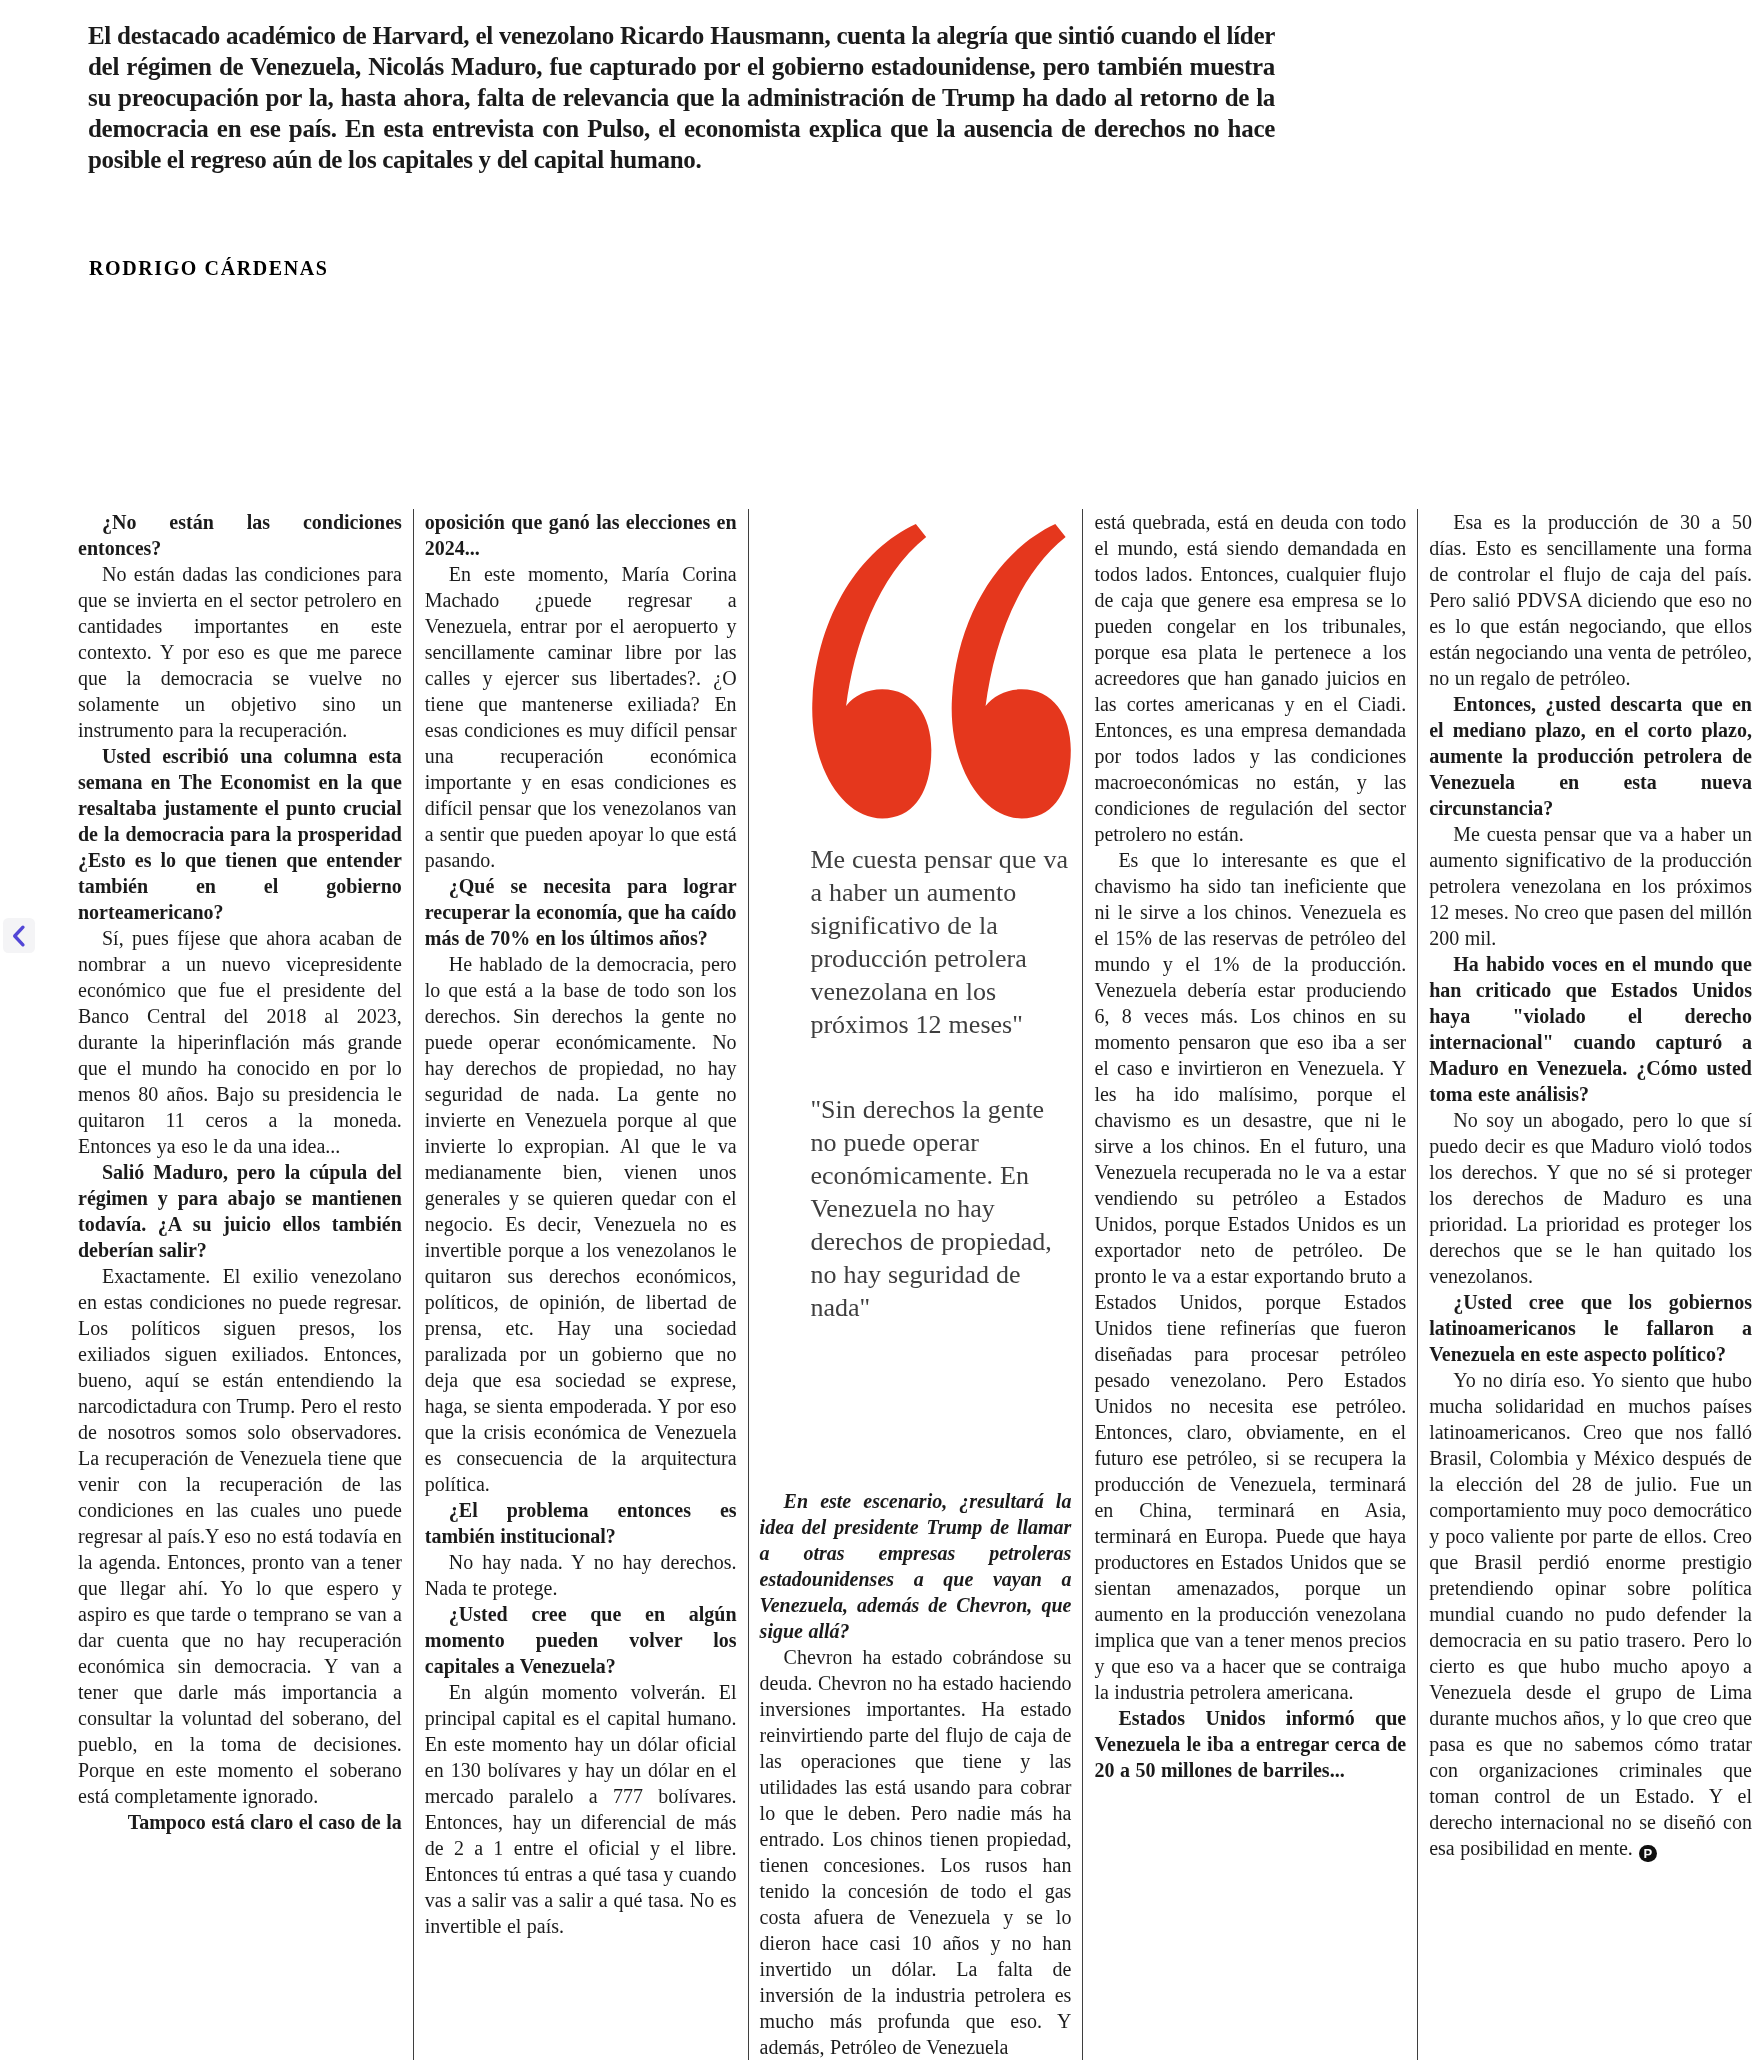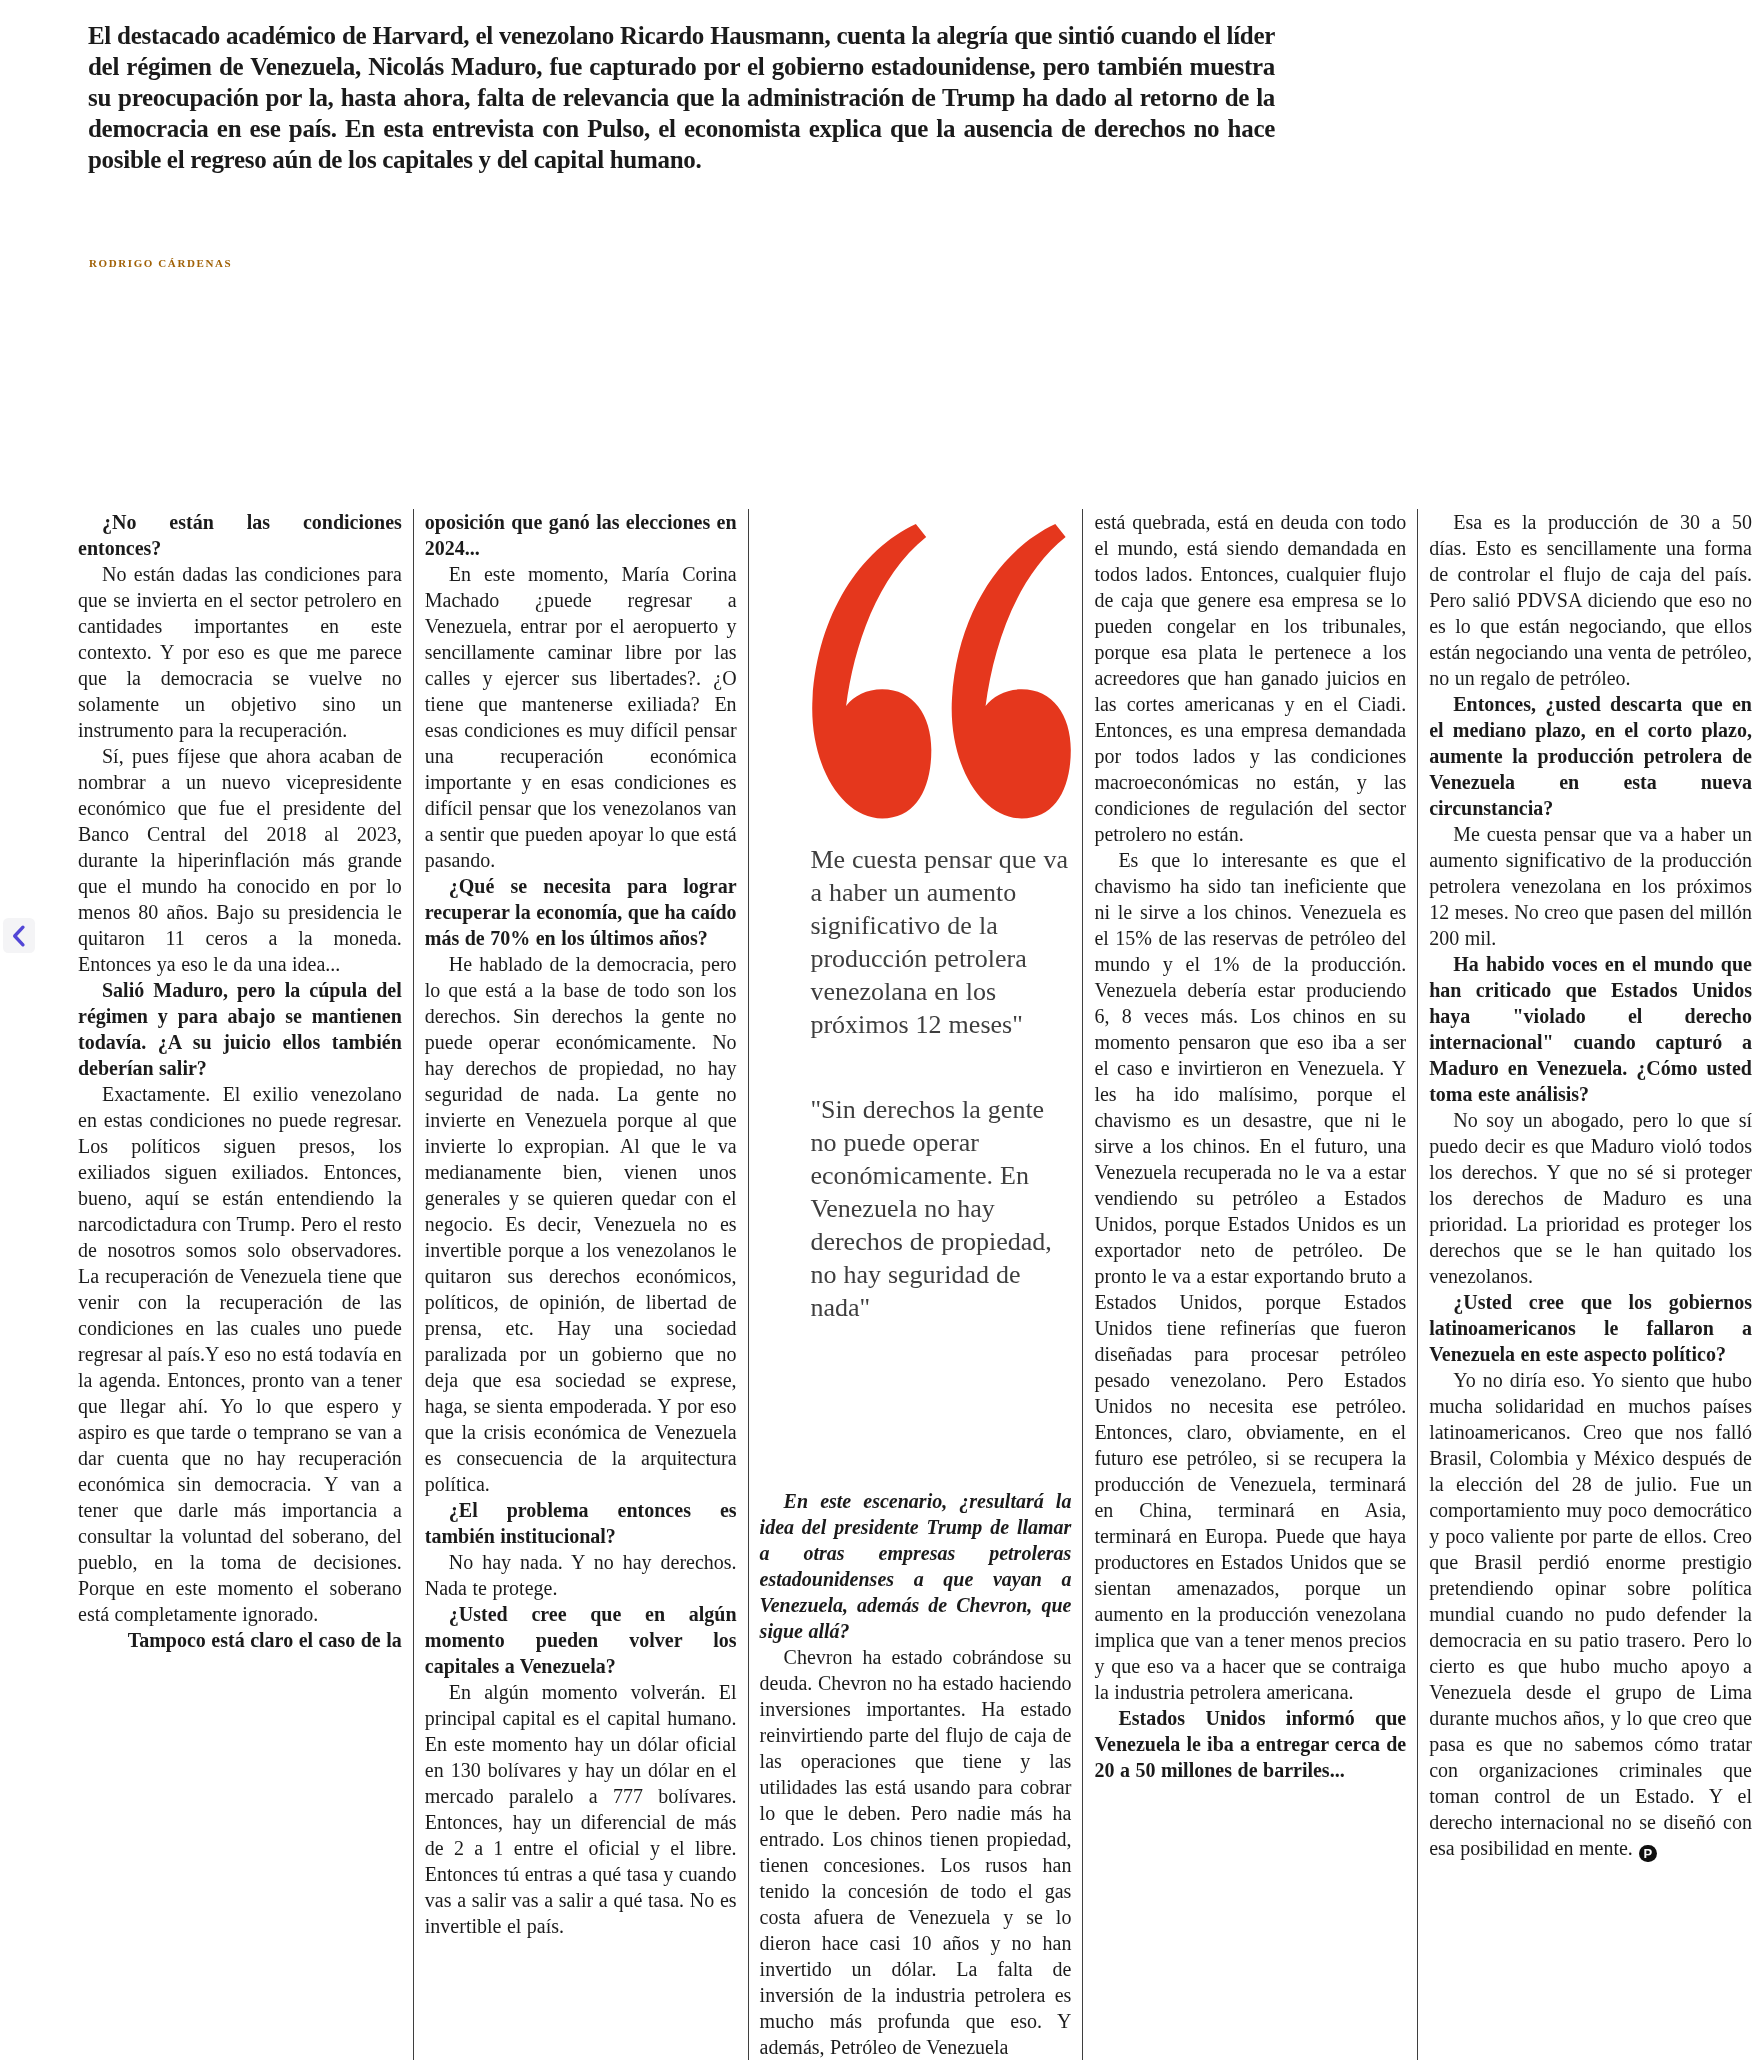--- a/index.html
+++ b/index.html
@@ -7,21 +7,21 @@
     width:1762px;height:2066px;background:#ffffff;position:relative;overflow:hidden;
     font-family:"Liberation Serif", serif;color:#1b1b1b;
   }
   .intro{
     position:absolute;left:88px;top:19.6px;width:1187px;
     font-size:25px;line-height:31px;font-weight:bold;text-align:justify;
     letter-spacing:-0.3px;
   }
   .byline{
     position:absolute;left:89px;top:257px;
-    font-size:11px;letter-spacing:1.6px;font-weight:600;color:#a16207;
+    font-size:20px;letter-spacing:1.6px;font-weight:600;color:#000000;
   }
   .back-btn{
     position:absolute;left:3.1px;top:918px;width:32px;height:35px;
     background:#f4f4f6;border-radius:5.2px;
     display:flex;align-items:center;justify-content:center;cursor:pointer;
   }
   .body-grid{
     position:absolute;left:78px;top:509px;width:1674px;height:1551px;
     display:grid;grid-template-columns:repeat(5,1fr);
   }
@@ -63,20 +63,21 @@
   <svg width="20.7" height="26" viewBox="0 0 40 50">
     <polyline points="27,8 11,25 27,42" fill="none" stroke-width="6.5" stroke-linecap="round" stroke-linejoin="round" stroke="#5246d6"></polyline>
   </svg>
 </div>
 
 <div class="body-grid">
 
   <div class="col">
     <p class="q">¿No están las condiciones entonces?</p>
     <p class="a">No están dadas las condiciones para que se invierta en el sector petrolero en cantidades importantes en este contexto. Y por eso es que me parece que la democracia se vuelve no solamente un objetivo sino un instrumento para la recuperación.</p>
+    <p class="q">Usted escribió una columna esta semana en The Economist en la que resaltaba justamente el punto crucial de la democracia para la prosperidad ¿Esto es lo que tienen que entender también en el gobierno norteamericano?</p>
     <p class="a">Sí, pues fíjese que ahora acaban de nombrar a un nuevo vicepresidente económico que fue el presidente del Banco Central del 2018 al 2023, durante la hiperinflación más grande que el mundo ha conocido en por lo menos 80 años. Bajo su presidencia le quitaron 11 ceros a la moneda. Entonces ya eso le da una idea...</p>
     <p class="q">Salió Maduro, pero la cúpula del régimen y para abajo se mantienen todavía. ¿A su juicio ellos también deberían salir?</p>
     <p class="a">Exactamente. El exilio venezolano en estas condiciones no puede regresar. Los políticos siguen presos, los exiliados siguen exiliados. Entonces, bueno, aquí se están entendiendo la narcodictadura con Trump. Pero el resto de nosotros somos solo observadores. La recuperación de Venezuela tiene que venir con la recuperación de las condiciones en las cuales uno puede regresar al país.Y eso no está todavía en la agenda. Entonces, pronto van a tener que llegar ahí. Yo lo que espero y aspiro es que tarde o temprano se van a dar cuenta que no hay recuperación económica sin democracia. Y van a tener que darle más importancia a consultar la voluntad del soberano, del pueblo, en la toma de decisiones. Porque en este momento el soberano está completamente ignorado.</p>
     <p class="q">Tampoco está claro el caso de la</p>
   </div>
 
   <div class="col">
     <p class="q noind">oposición que ganó las elecciones en 2024...</p>
     <p class="a">En este momento, María Corina Machado ¿puede regresar a Venezuela, entrar por el aeropuerto y sencillamente caminar libre por las calles y ejercer sus libertades?. ¿O tiene que mantenerse exiliada? En esas condiciones es muy difícil pensar una recuperación económica importante y en esas condiciones es difícil pensar que los venezolanos van a sentir que pueden apoyar lo que está pasando.</p>
     <p class="q">¿Qué se necesita para lograr recuperar la economía, que ha caído más de 70% en los últimos años?</p>

